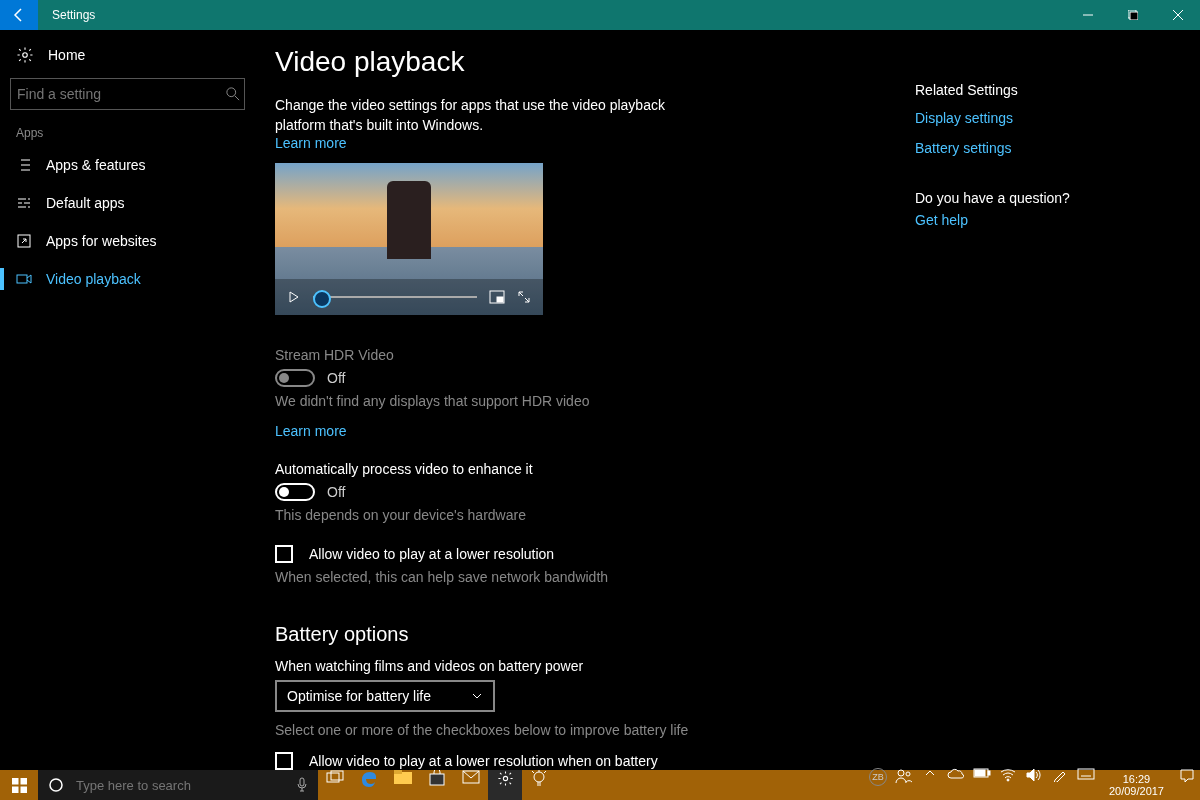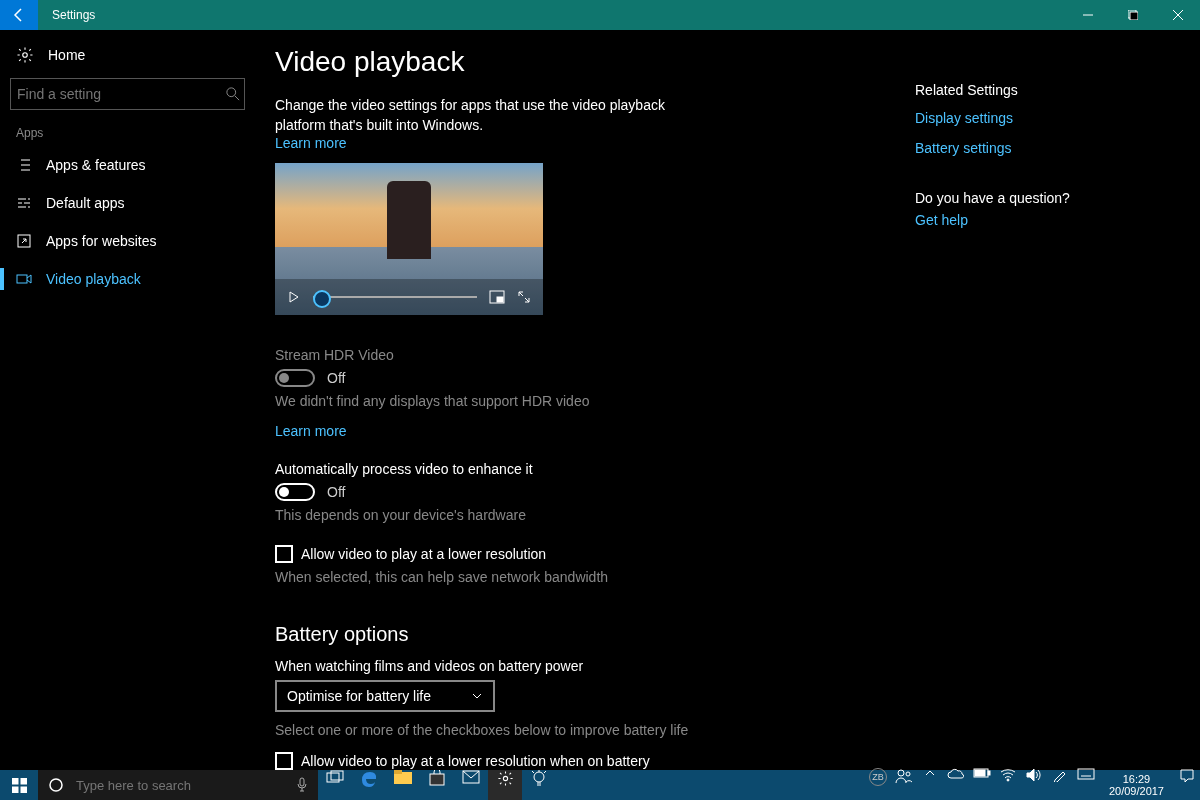--- a/index.html
+++ b/index.html
@@ -31,29 +31,29 @@
 .vprog::before{content:"";position:absolute;left:0;top:-6px;width:14px;height:14px;border-radius:50%;background:#0a3760;border:2px solid #4cc2ff}
 .section-label{color:#888;font-size:14px;margin-top:32px}
 .section-label.enabled{color:#fff}
 .toggle-row{display:flex;align-items:center;gap:12px;margin-top:6px}
 .toggle{width:40px;height:18px;border:2px solid #888;border-radius:10px;position:relative}
 .toggle .knob{position:absolute;left:2px;top:2px;width:10px;height:10px;border-radius:50%;background:#888}
 .toggle.enabled{border-color:#fff}
 .toggle.enabled .knob{background:#fff}
 .toggle-state{color:#ccc;font-size:14px}
 .subtext{color:#888;font-size:14px;margin-top:6px}
-.checkbox-row{display:flex;align-items:center;gap:8px;margin-top:22px}
+.checkbox-row{display:flex;align-items:center;gap:16px;margin-top:22px}
 .cbox{width:18px;height:18px;border:2px solid #fff}
 h2{font-size:20px;font-weight:400;margin:38px 0 12px 0}
 .select{width:220px;height:32px;border:2px solid #888;display:flex;align-items:center;justify-content:space-between;padding:0 10px;margin-top:6px;color:#fff;font-size:14px}
 .rightpane{width:260px;padding:42px 10px 0 0}
 .rp-title{font-size:14px;margin-bottom:12px}
 .rp-link{color:#4cc2ff;font-size:14px;margin-bottom:14px;display:block}
 .rp-q{margin-top:34px;font-size:14px;margin-bottom:6px}
-.taskbar{height:30px;position:absolute;left:0;right:0;bottom:0;background:#0c4a6e;display:flex;align-items:center;color:#fff;font-size:12px}
+.taskbar{height:30px;position:absolute;left:0;right:0;bottom:0;background:#a16207;display:flex;align-items:center;color:#fff;font-size:12px}
 .tb-start{width:38px;height:30px;display:flex;align-items:center;justify-content:center}
 .tb-search{width:280px;height:30px;background:#1a1a1a;display:flex;align-items:center;padding:0 10px;gap:10px;color:#aaa}
 .tb-search input{background:transparent;border:none;outline:none;color:#fff;width:100%;font-size:13px}
 .tb-icons{display:flex;height:30px}
 .tb-icon{width:34px;height:34px;display:flex;align-items:flex-start;justify-content:center;color:#fff}
 .tb-icon.active{background:#2a2a2a;border-bottom:2px solid #4cc2ff}
 .tray{margin-left:auto;display:flex;align-items:center;height:30px}
 .tray .tb-icon{width:26px}
 .clock{display:flex;flex-direction:column;align-items:center;justify-content:center;padding:0 10px;font-size:11px;line-height:1.1;color:#fff}
 svg{display:block}

